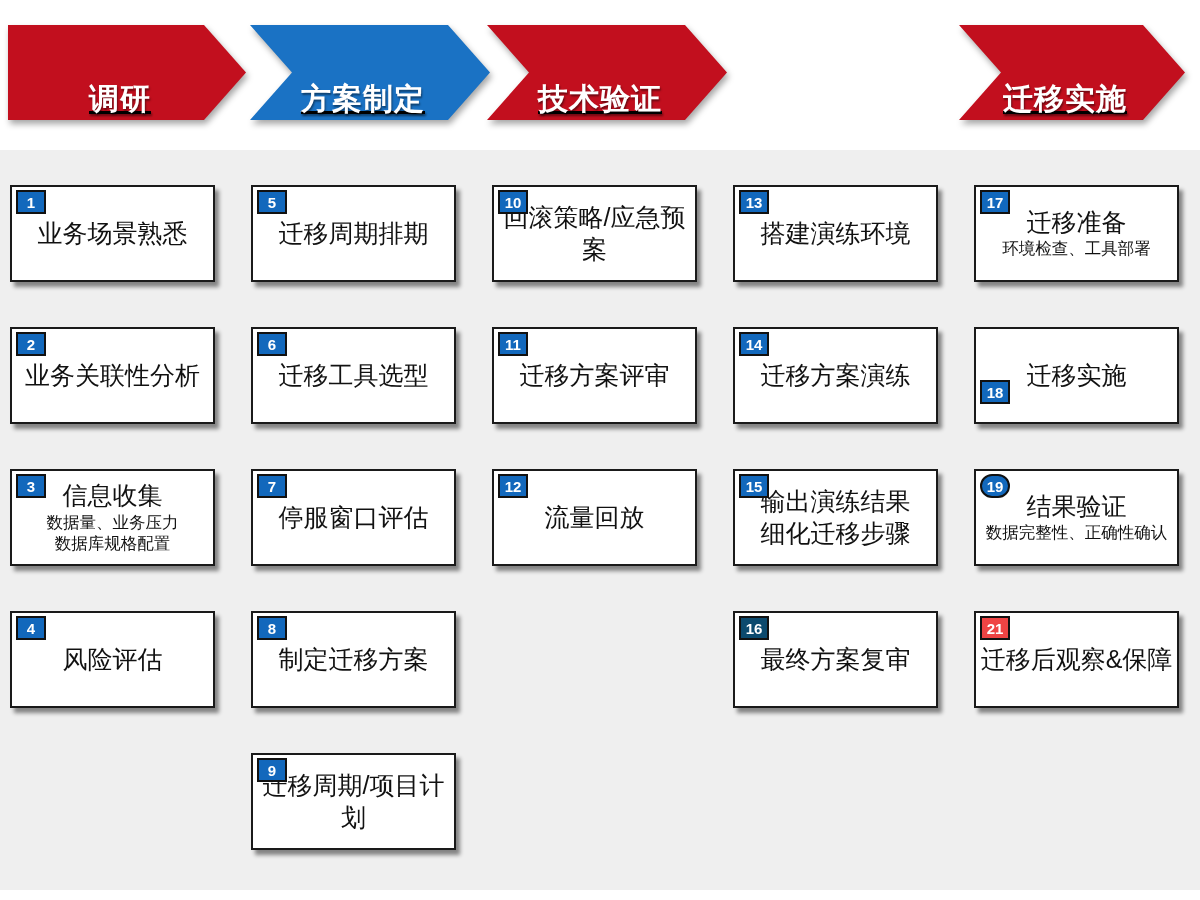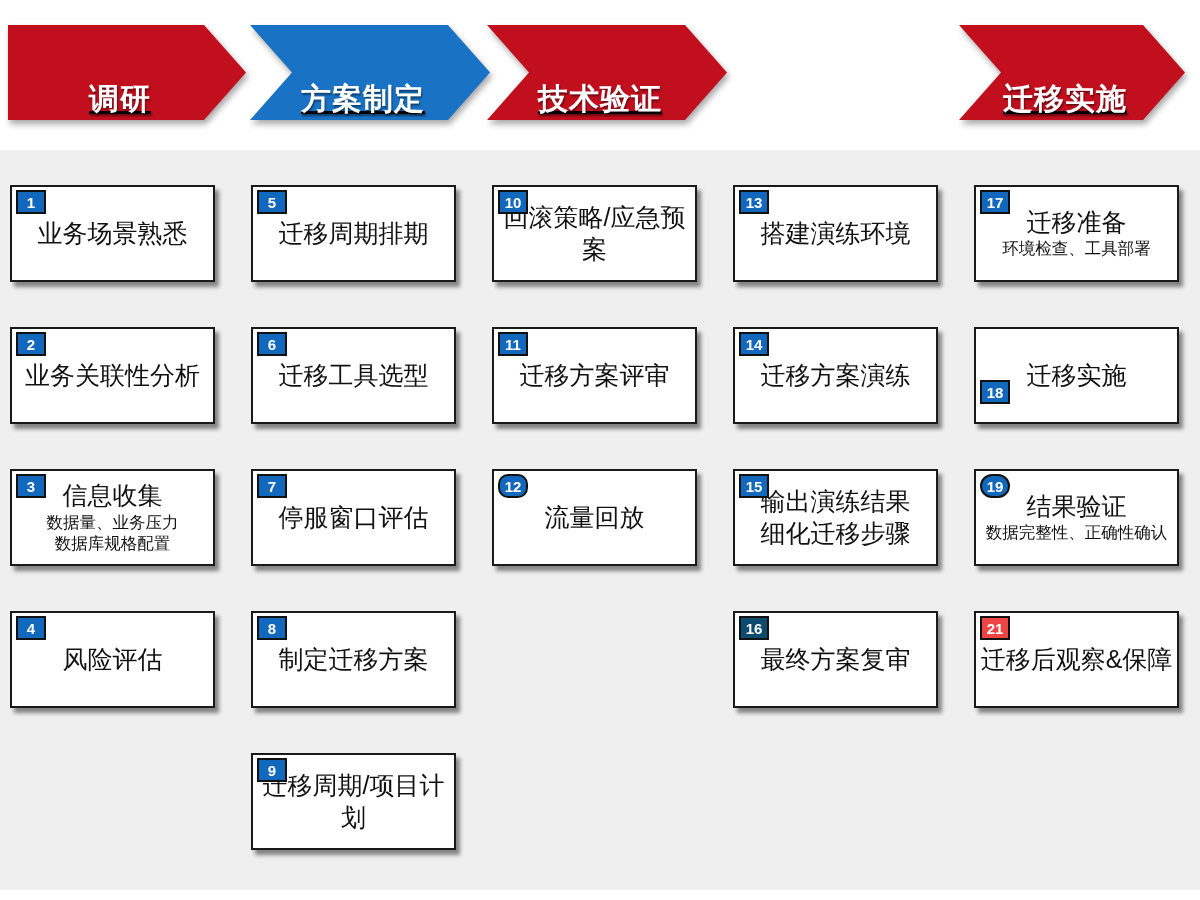--- a/index.html
+++ b/index.html
@@ -129,21 +129,21 @@
       <div class="col">
         <div class="task">
           <span class="badge" style="background: rgb(18, 104, 188);">10</span>
           <div class="title">回滚策略/应急预案</div>
         </div>
         <div class="task">
           <span class="badge" style="background: rgb(18, 104, 188);">11</span>
           <div class="title">迁移方案评审</div>
         </div>
         <div class="task">
-          <span class="badge" style="background: rgb(18, 104, 188); border-radius: 10px;">12</span>
+          <span class="badge" style="background: rgb(18, 104, 188);">12</span>
           <div class="title">流量回放</div>
         </div>
       </div>
       <div class="col">
         <div class="task">
           <span class="badge" style="background: rgb(18, 104, 188);">13</span>
           <div class="title">搭建演练环境</div>
         </div>
         <div class="task">
           <span class="badge" style="background: rgb(18, 104, 188);">14</span>

